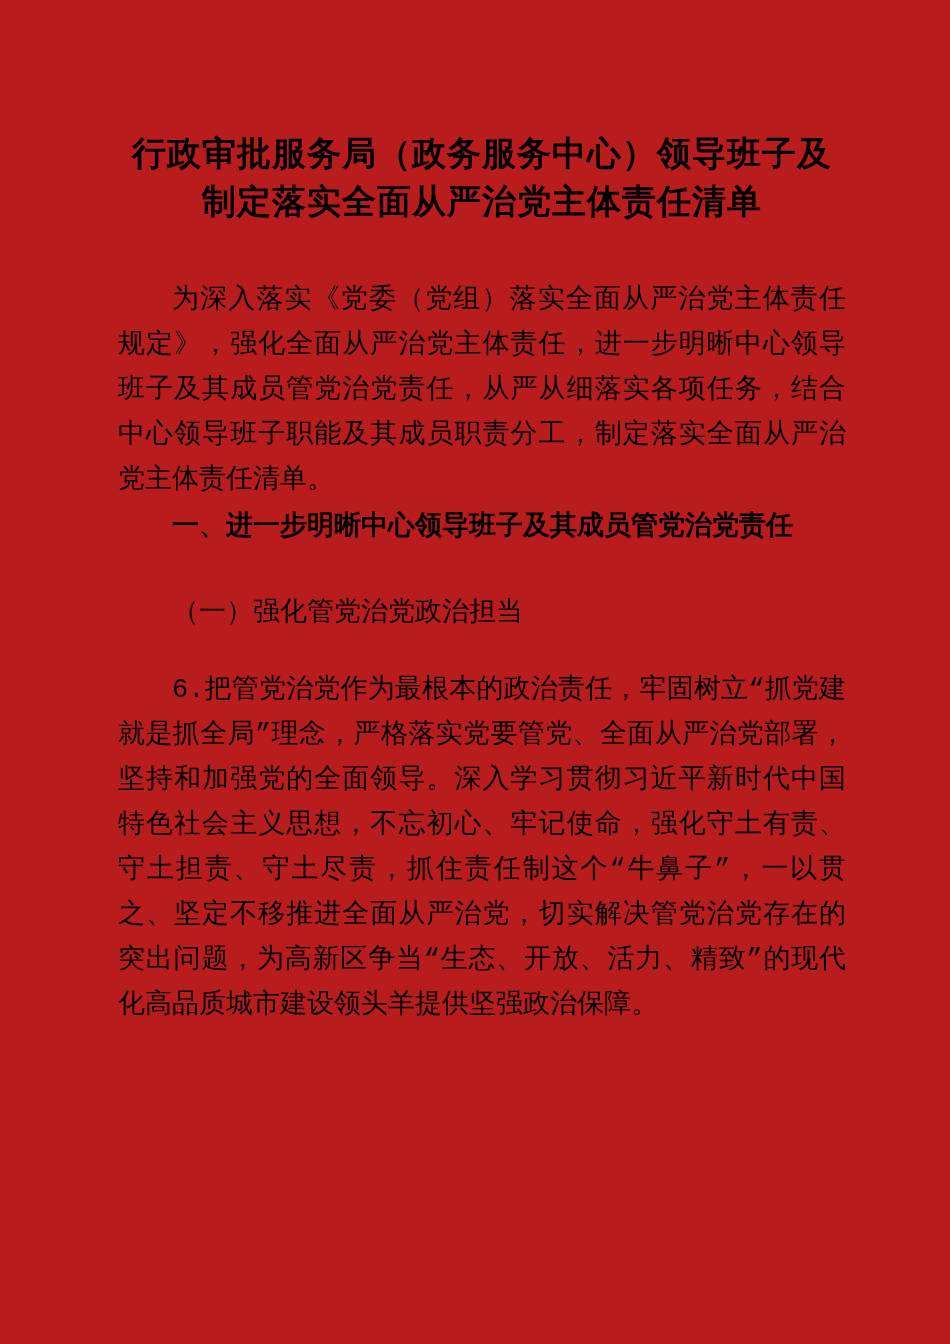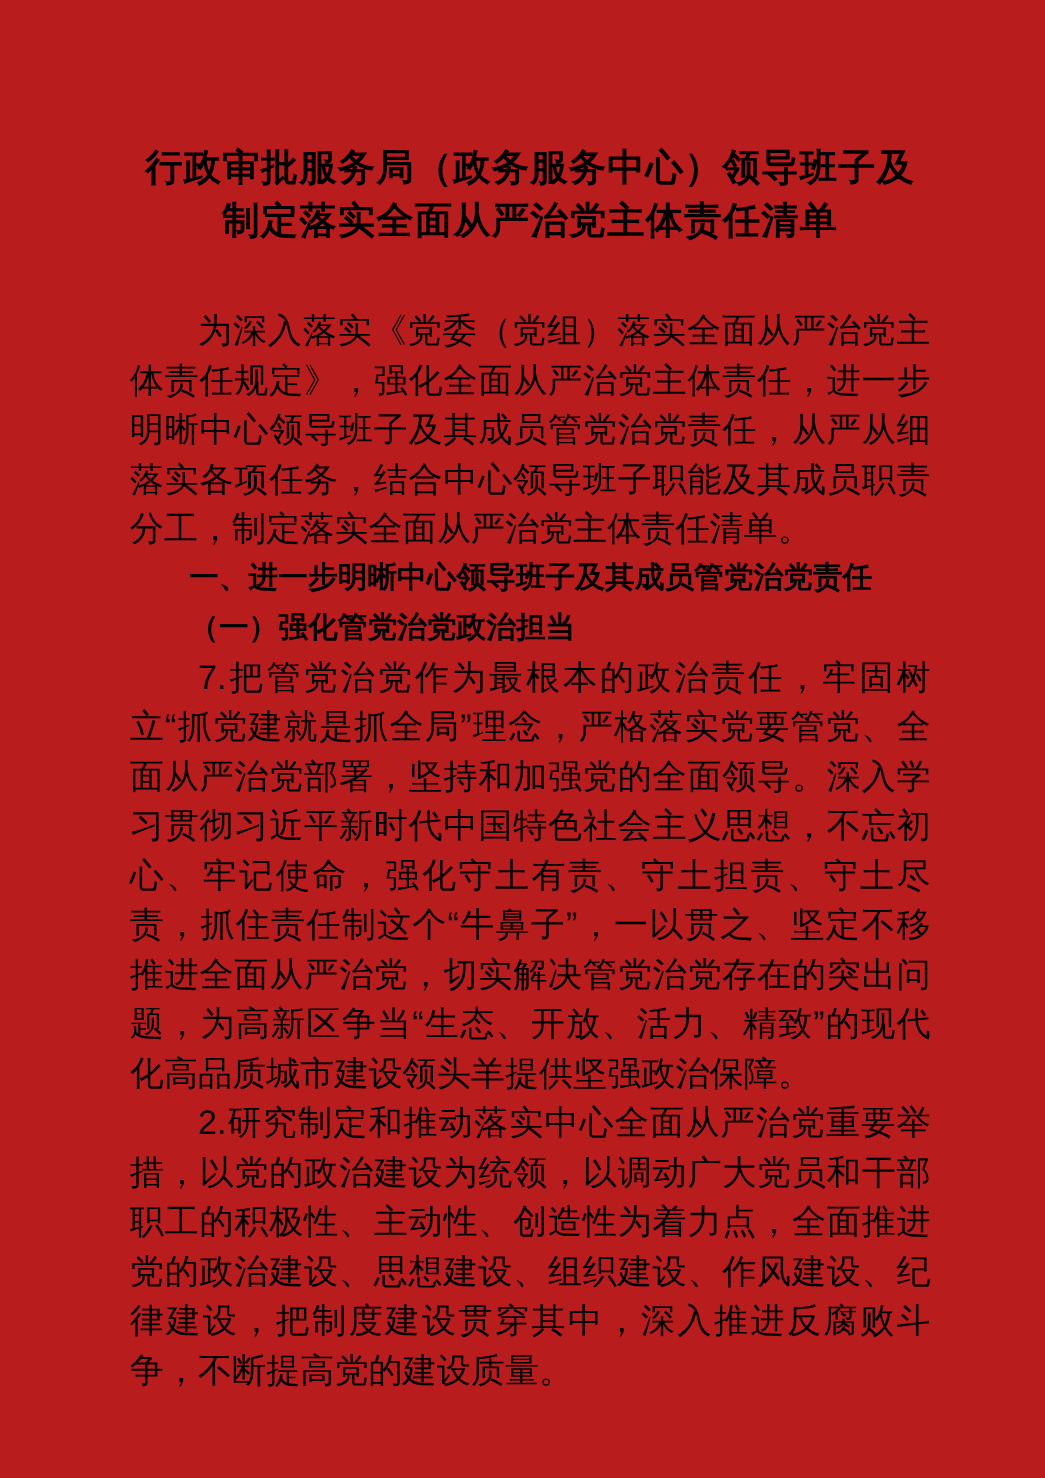--- a/index.html
+++ b/index.html
@@ -18,55 +18,56 @@
     font-size: 34px;
     line-height: 48px;
     font-weight: 700;
     text-align: center;
     letter-spacing: 1px;
     margin-bottom: 52px;
     font-family: "Liberation Serif", "DejaVu Serif", serif;
   }
   .doc-title .title-line { display: block; }
   .body-text {
-    font-size: 31px;
+    font-size: 27px;
     line-height: 45px;
     text-align: justify;
     text-justify: inter-character;
     text-indent: 2em;
-    font-family: Liberation Sans, sans-serif;
+    font-family: Liberation Mono, monospace;
+    margin-top: 34px;
   }
   .section-heading {
     font-size: 27px;
     line-height: 45px;
     font-weight: 700;
     text-indent: 2em;
     font-family: "Liberation Sans", "DejaVu Sans", sans-serif;
   }
   .subsection-heading {
     font-size: 27px;
     line-height: 45px;
-    font-weight: 700;
+    font-weight: 400;
     text-indent: 2em;
     font-family: "Liberation Serif", "DejaVu Serif", serif;
+    margin-top: 41px;
   }
 </style>
 </head>
 <body>
 
 <div class="page">
 
   <h1 class="doc-title">
     <span class="title-line">行政审批服务局（政务服务中心）领导班子及</span>
     <span class="title-line">制定落实全面从严治党主体责任清单</span>
   </h1>
 
   <p class="body-text">为深入落实《党委（党组）落实全面从严治党主体责任规定》，强化全面从严治党主体责任，进一步明晰中心领导班子及其成员管党治党责任，从严从细落实各项任务，结合中心领导班子职能及其成员职责分工，制定落实全面从严治党主体责任清单。</p>
 
   <h2 class="section-heading">一、进一步明晰中心领导班子及其成员管党治党责任</h2>
 
   <h3 class="subsection-heading">（一）强化管党治党政治担当</h3>
 
-  <p class="body-text">7.把管党治党作为最根本的政治责任，牢固树立“抓党建就是抓全局”理念，严格落实党要管党、全面从严治党部署，坚持和加强党的全面领导。深入学习贯彻习近平新时代中国特色社会主义思想，不忘初心、牢记使命，强化守土有责、守土担责、守土尽责，抓住责任制这个“牛鼻子”，一以贯之、坚定不移推进全面从严治党，切实解决管党治党存在的突出问题，为高新区争当“生态、开放、活力、精致”的现代化高品质城市建设领头羊提供坚强政治保障。</p>
+  <p class="body-text">6.把管党治党作为最根本的政治责任，牢固树立“抓党建就是抓全局”理念，严格落实党要管党、全面从严治党部署，坚持和加强党的全面领导。深入学习贯彻习近平新时代中国特色社会主义思想，不忘初心、牢记使命，强化守土有责、守土担责、守土尽责，抓住责任制这个“牛鼻子”，一以贯之、坚定不移推进全面从严治党，切实解决管党治党存在的突出问题，为高新区争当“生态、开放、活力、精致”的现代化高品质城市建设领头羊提供坚强政治保障。</p>
 
-  <p class="body-text">2.研究制定和推动落实中心全面从严治党重要举措，以党的政治建设为统领，以调动广大党员和干部职工的积极性、主动性、创造性为着力点，全面推进党的政治建设、思想建设、组织建设、作风建设、纪律建设，把制度建设贯穿其中，深入推进反腐败斗争，不断提高党的建设质量。</p>
 
 </div>
 
 </body></html>

